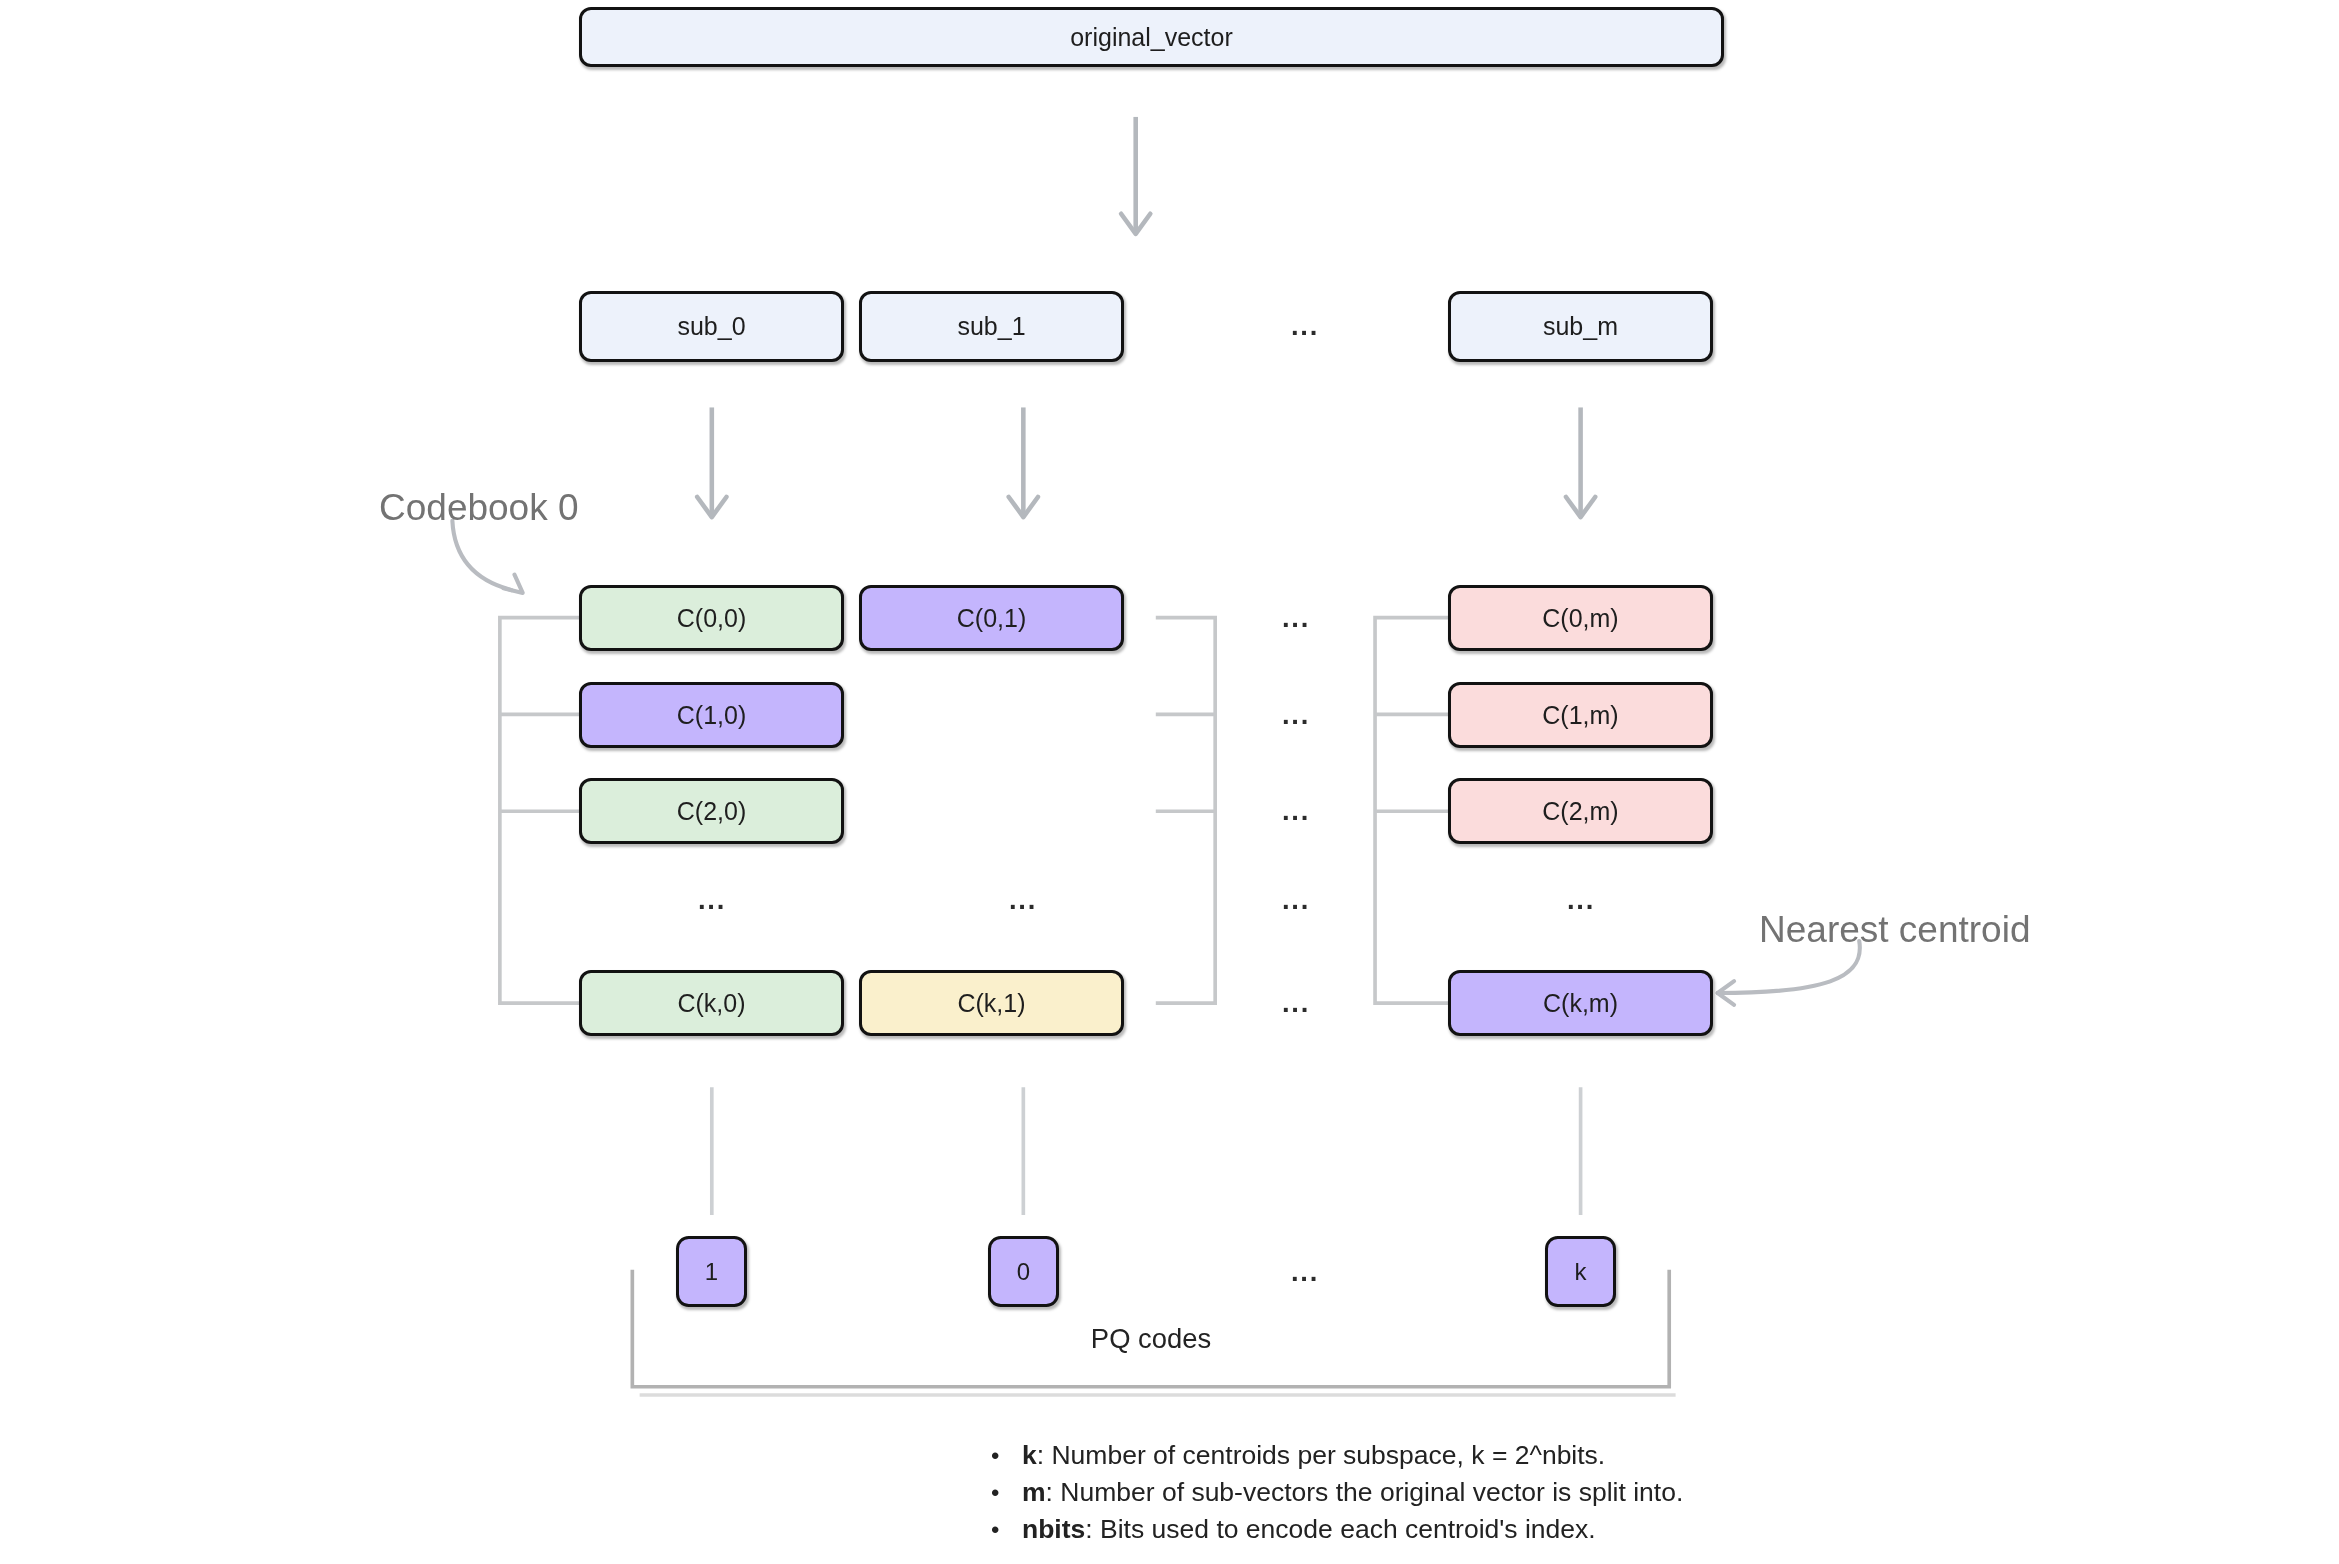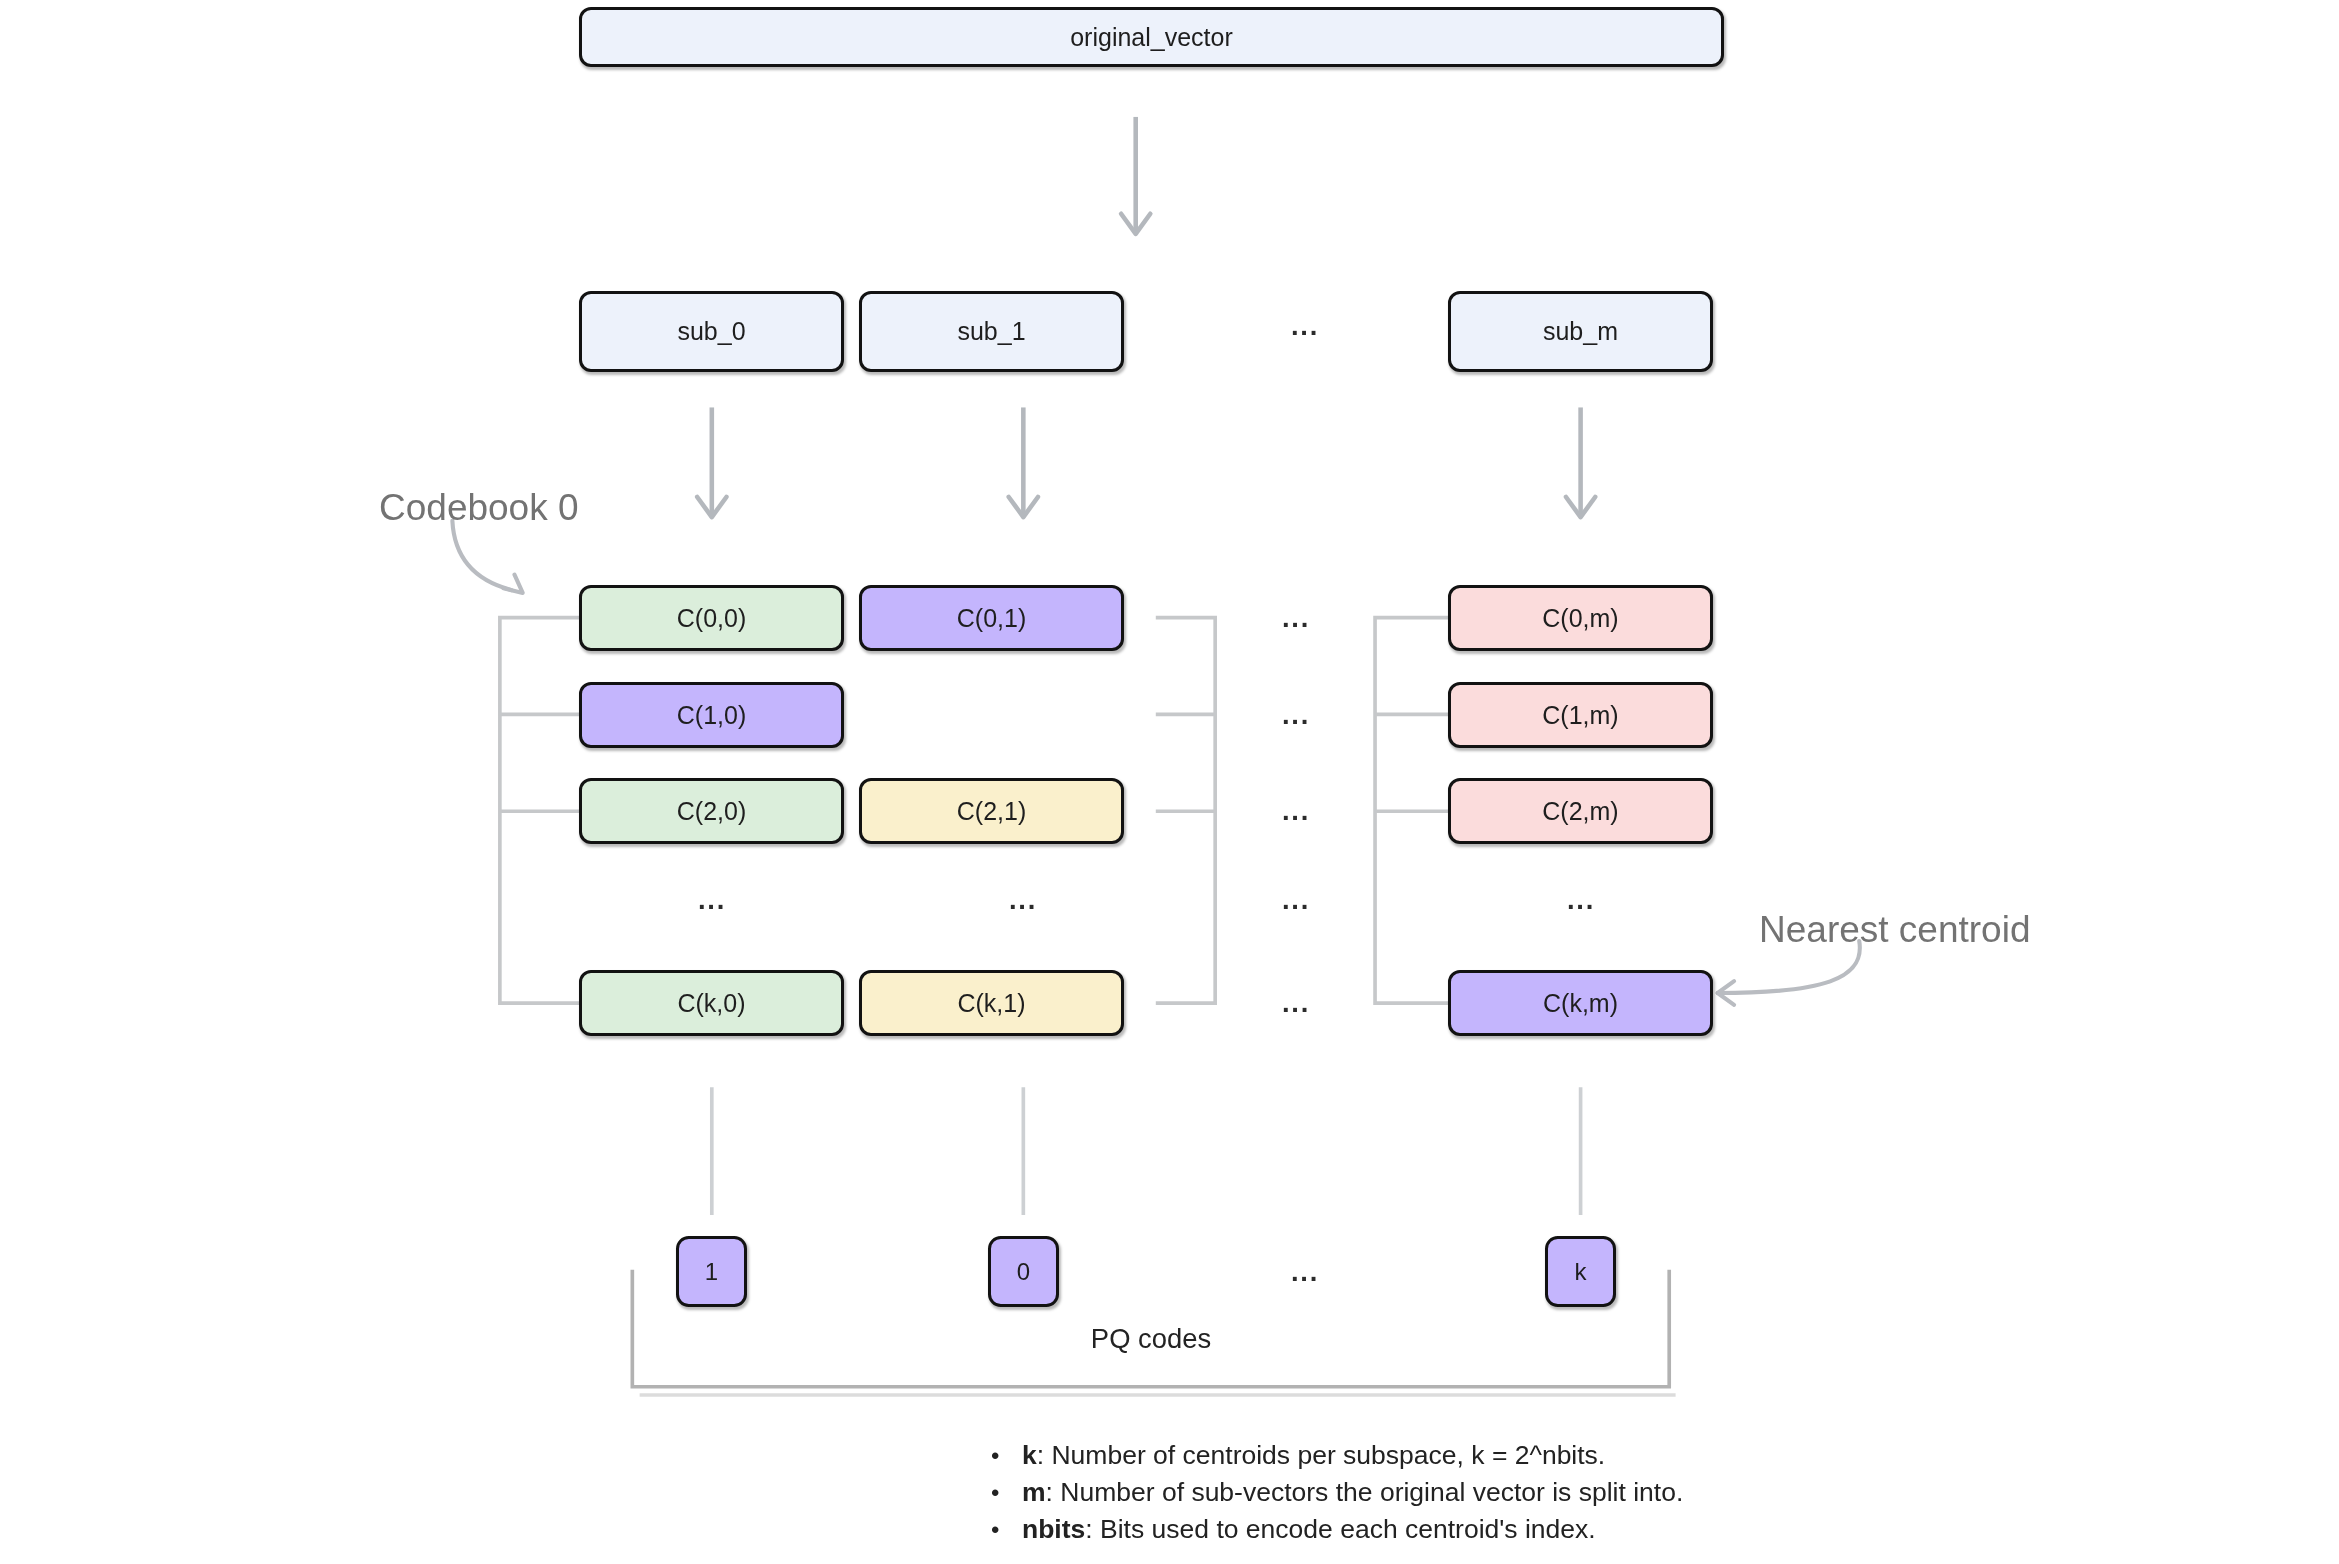--- a/index.html
+++ b/index.html
@@ -14,21 +14,21 @@
     box-shadow:1.8px 2.7px 2.7px rgba(0,0,0,0.28);box-sizing:border-box;background:#f4f4f4;
   }
   .fill-blue  {background:#edf2fb;}
   .fill-green {background:#dbeedb;}
   .fill-grey  {background:#c4b5fd;}
   .fill-yellow{background:#faf0cc;}
   .fill-pink  {background:#fbdcdc;}
   .cell{left:0;width:265px;height:66px;}
   .col0{left:579px;} .col1{left:859px;} .colm{left:1448px;}
   .r0{top:585px;} .r1{top:682px;} .r2{top:778px;} .rk{top:970px;}
-  .sub{top:291px;width:265px;height:81px;}
+  .sub{top:291px;width:265px;height:71px;}
   .pqbox{top:1236px;width:71px;height:71px;border-radius:12.8px;font-size:24px;}
   .dots{
     position:absolute;z-index:2;transform:translate(-50%,-50%);
     font-size:27.4px;font-weight:700;letter-spacing:1.8px;color:#2b2b2b;line-height:1;
   }
   .floatlabel{position:absolute;z-index:2;font-size:37px;color:#737373;white-space:nowrap;}
   .pq-label{position:absolute;z-index:2;font-size:27.4px;color:#232323;transform:translateX(-50%);}
   .legend{position:absolute;left:991px;top:1440px;z-index:2;}
   .b-line{display:flex;align-items:baseline;height:37px;font-size:26.5px;color:#222;}
   .b-dot{width:31px;font-size:24px;}
@@ -100,23 +100,20 @@
     <span>C(2,0)</span>
   </div>
   <div class="dots" style="left:712px;top:900px;">...</div>
   <div class="box cell col0 rk fill-green">
     <span>C(k,0)</span>
   </div>
 
   <div class="box cell col1 r0 fill-grey">
     <span>C(0,1)</span>
   </div>
-  <div class="box cell col1 r2 fill-yellow">
-    <span>C(2,1)</span>
-  </div>
   <div class="dots" style="left:1023px;top:900px;">...</div>
   <div class="box cell col1 rk fill-yellow">
     <span>C(k,1)</span>
   </div>
 
   <div class="dots" style="left:1296px;top:618px;">...</div>
   <div class="dots" style="left:1296px;top:715px;">...</div>
   <div class="dots" style="left:1296px;top:811px;">...</div>
   <div class="dots" style="left:1296px;top:900px;">...</div>
   <div class="dots" style="left:1296px;top:1003px;">...</div>

